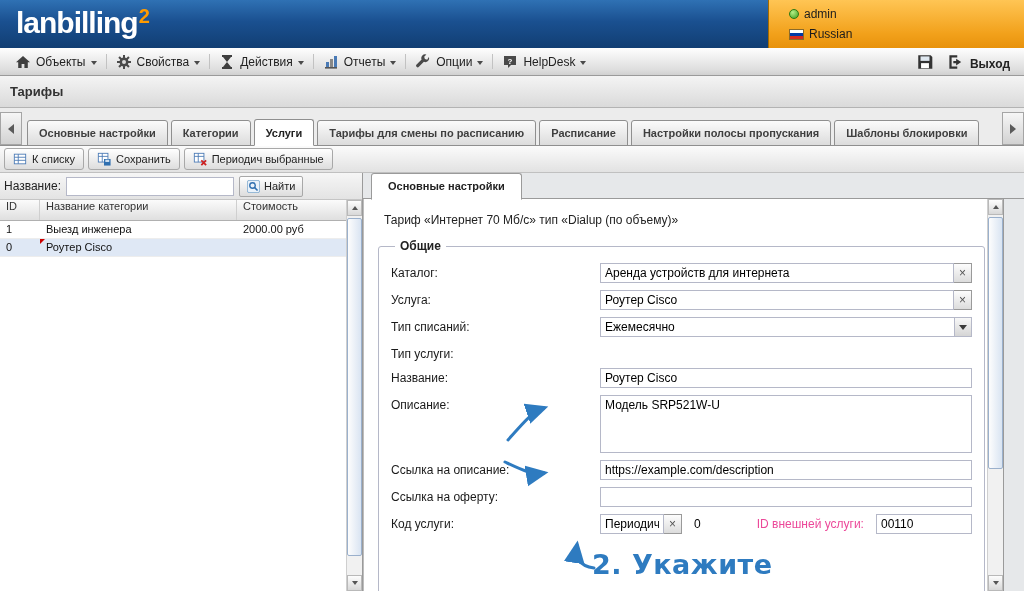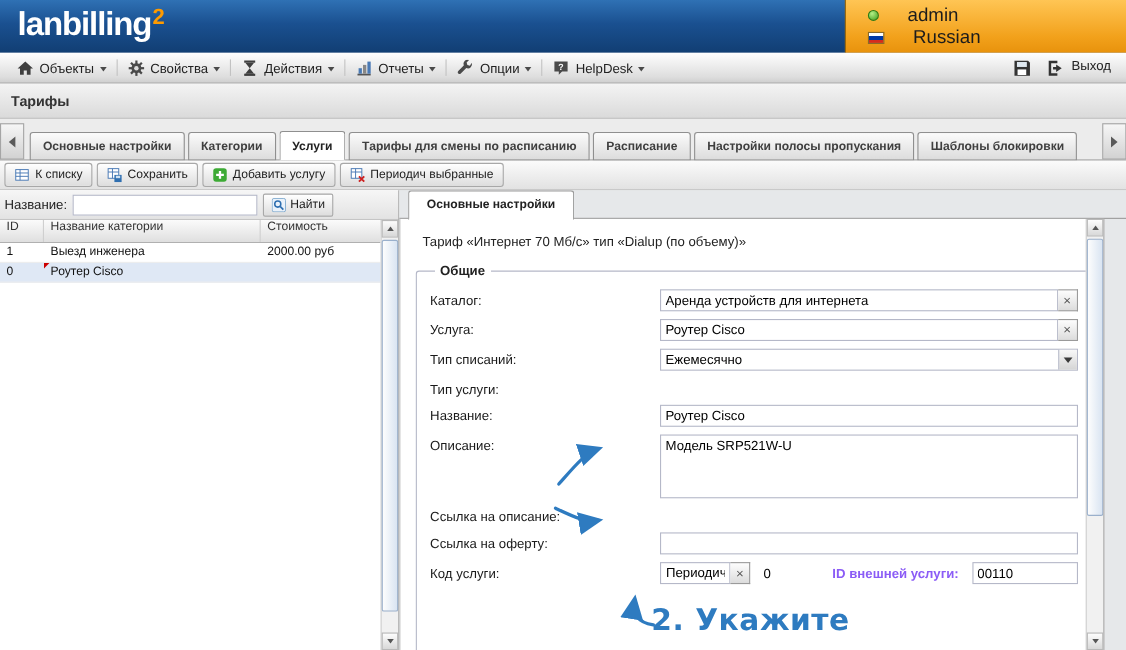--- a/index.html
+++ b/index.html
@@ -8,41 +8,41 @@
   .app { position:relative; width:1024px; height:591px; overflow:hidden; background:#f0f0f0; }
 
   
   .topbar { position:absolute; top:0; left:0; right:0; height:48px;
     background:linear-gradient(180deg,#2f71b4 0%,#1a5090 45%,#113e73 100%); }
   .logo { position:absolute; left:16px; top:6px; font-size:30px; font-weight:bold; color:#fff; letter-spacing:-1px; }
   .logo .sup { color:#ff9b00; font-size:20px; position:relative; top:-10px; margin-left:1px; }
   .userbox { position:absolute; top:0; right:0; width:256px; height:48px;
     background:linear-gradient(180deg,#ffc554,#f2a11b 70%,#e8920c);
     border-left:1px solid #a36a00; padding:4px 0 0 20px; }
-  .user-row { display:flex; align-items:center; gap:26px; height:20px; font-size:17px; color:#1c1c1c; cursor:default; }
+  .user-row { display:flex; align-items:center; gap:5px; height:20px; font-size:12px; color:#1c1c1c; cursor:default; }
   .dot { width:10px; height:10px; border-radius:50%; border:1px solid #2c7a14;
     background:radial-gradient(circle at 35% 30%, #b4ef86, #3c9e1e); }
   .flag { width:15px; height:11px; border:1px solid #8a6a2a;
     background:linear-gradient(180deg,#fff 0 33%, #0039a6 33% 66%, #d52b1e 66% 100%); }
 
   
   .menubar { position:absolute; top:48px; left:0; right:0; height:28px;
     background:linear-gradient(180deg,#fefefe,#dedede 80%,#d0d0d0);
     border-bottom:1px solid #9a9a9a; display:flex; align-items:center;
     padding:0 8px; font-size:12px; color:#222; }
   .menu-item { display:flex; align-items:center; gap:5px; padding:3px 7px; cursor:default; white-space:nowrap; }
   .mi { width:16px; height:16px; display:inline-flex; }
   .mi svg { width:16px; height:16px; }
   .caret { width:0; height:0; border-left:3px solid transparent; border-right:3px solid transparent;
     border-top:4px solid #4a4a4a; margin-top:2px; }
   .menu-sep { width:1px; height:15px; background:#c2c2c2; margin:0 2px; }
   .menubar-right { margin-left:auto; display:flex; align-items:center; gap:12px; padding-right:6px; }
   .icon-btn { width:18px; height:18px; display:inline-flex; }
   .icon-btn svg { width:18px; height:18px; }
-  .logout { display:flex; align-items:flex-start; gap:6px; }
+  .logout { display:flex; align-items:flex-end; gap:6px;font-weight:bold; }
 
   
   .pagetitle { position:absolute; top:76px; left:0; right:0; height:32px;
     background:linear-gradient(180deg,#f4f4f4,#dadada); border-bottom:1px solid #b3b3b3;
     display:flex; align-items:center; padding-left:10px;
     font-size:13px; font-weight:bold; color:#333; }
 
   
   .tabstrip { position:absolute; top:108px; left:0; right:0; height:38px;
     background:#ececec; border-bottom:1px solid #8f8f8f; }
@@ -129,21 +129,21 @@
   .select { position:relative; width:100%; height:20px; border:1px solid #b5b8c8; background:#fff;
     font-size:12px; color:#000; padding:2px 22px 0 4px; }
   .arrow-btn { position:absolute; right:0; top:0; width:17px; height:18px;
     background:linear-gradient(180deg,#f8f8f8,#d5d5d5); border-left:1px solid #b5b8c8;
     display:flex; align-items:center; justify-content:center; }
   .arr { width:0;height:0;border-left:4px solid transparent;border-right:4px solid transparent;border-top:5px solid #3a3a3a; }
   textarea.tarea { width:100%; height:58px; border:1px solid #b5b8c8; font-size:12px; padding:2px 4px;
     resize:none; font-family:inherit; color:#000; }
   .code-input { width:64px; flex:none; }
   .zero-text { font-size:12px; color:#000; margin-left:12px; padding-top:3px; }
-  .ext-label { font-size:12px; font-weight:bold; color:#8b5cf6; margin-left:56px; padding-top:3px; white-space:nowrap; }
+  .ext-label { font-size:12px; font-weight:normal; color:#ec4899; margin-left:56px; padding-top:3px; white-space:nowrap; }
   .ext-input { width:96px; flex:none; margin-left:12px; }
 
   
   .annot { position:absolute; color:#2e7bc0; font-weight:bold; font-size:27px;
     font-family:"DejaVu Sans", sans-serif; letter-spacing:0.5px; z-index:60; }
   #annot1 { left:330px; top:428px; }
   #annot2 { left:592px; top:549px; }
   .arrows { position:absolute; left:0; top:0; width:1024px; height:591px; pointer-events:none; z-index:55; }
 </style>
 </head>
@@ -292,27 +292,20 @@
       <svg viewBox="0 0 16 16">
           <rect x="1.5" y="1.5" width="11" height="10" fill="#fff" stroke="#4a7ab5"></rect>
           <path stroke="#4a7ab5" d="M1.5 5h11M6 1.5v10" fill="none"></path>
           <rect x="8" y="8" width="7.5" height="7.5" fill="#2f6fb0"></rect>
           <rect x="9.5" y="8.8" width="4.5" height="2.6" fill="#cfe0f0"></rect>
         </svg>
       <span>Сохранить</span>
     </div>
     <div class="tbtn">
       <svg viewBox="0 0 16 16">
-          <rect x="1" y="1" width="14" height="14" rx="3" fill="#3daa35"></rect>
-          <path d="M8 4v8M4 8h8" stroke="#fff" stroke-width="2.4"></path>
-        </svg>
-      <span>Добавить услугу</span>
-    </div>
-    <div class="tbtn">
-      <svg viewBox="0 0 16 16">
           <rect x="1.5" y="1.5" width="11" height="10" fill="#fff" stroke="#4a7ab5"></rect>
           <path stroke="#4a7ab5" d="M1.5 5h11M6 1.5v10" fill="none"></path>
           <path d="M9.5 9.5l5.5 5.5M15 9.5L9.5 15" stroke="#cc2222" stroke-width="2"></path>
         </svg>
       <span>Периодич выбранные</span>
     </div>
   </div>
 
   <div class="content">
 
@@ -408,20 +401,23 @@
 
             <div class="frow">
               <div class="flabel">Описание:</div>
               <div class="fctrl">
                 <textarea class="tarea" style="">Модель SRP521W-U</textarea>
               </div>
             </div>
 
             <div class="frow">
               <div class="flabel">Ссылка на описание:</div>
+              <div class="fctrl">
+                <input class="tinput" type="text" value="https://example.com/description" style="">
+              </div>
             </div>
 
             <div class="frow">
               <div class="flabel">Ссылка на оферту:</div>
               <div class="fctrl">
                 <input class="tinput" type="text" value="" style="">
               </div>
             </div>
 
             <div class="frow">

